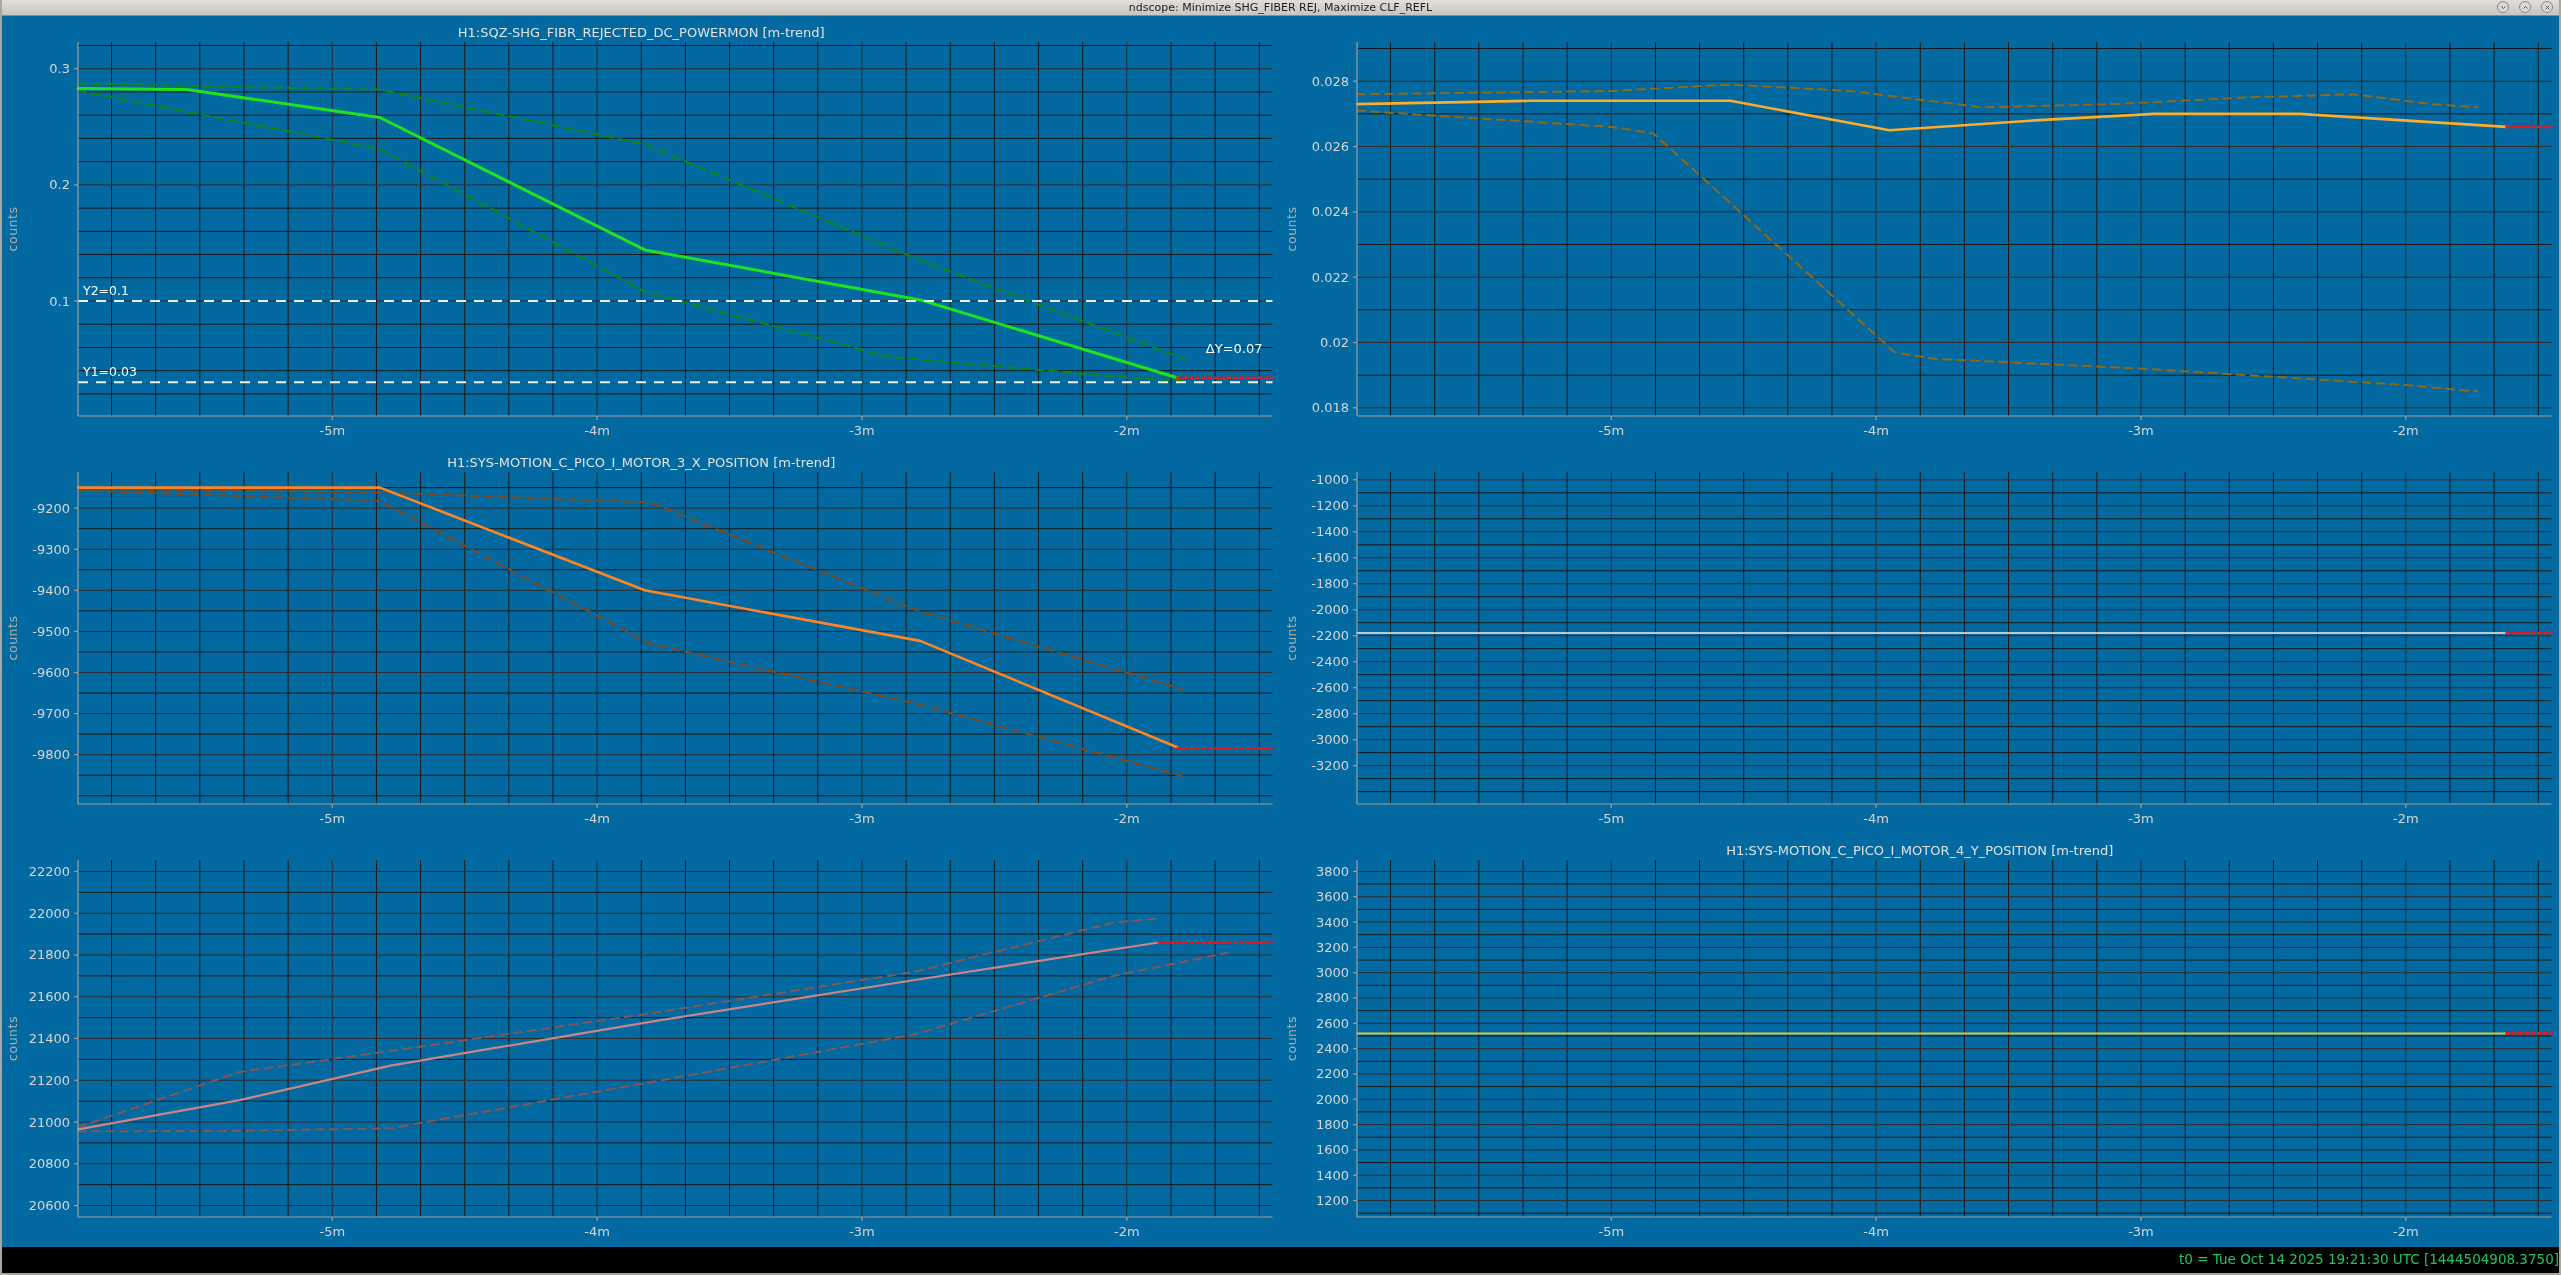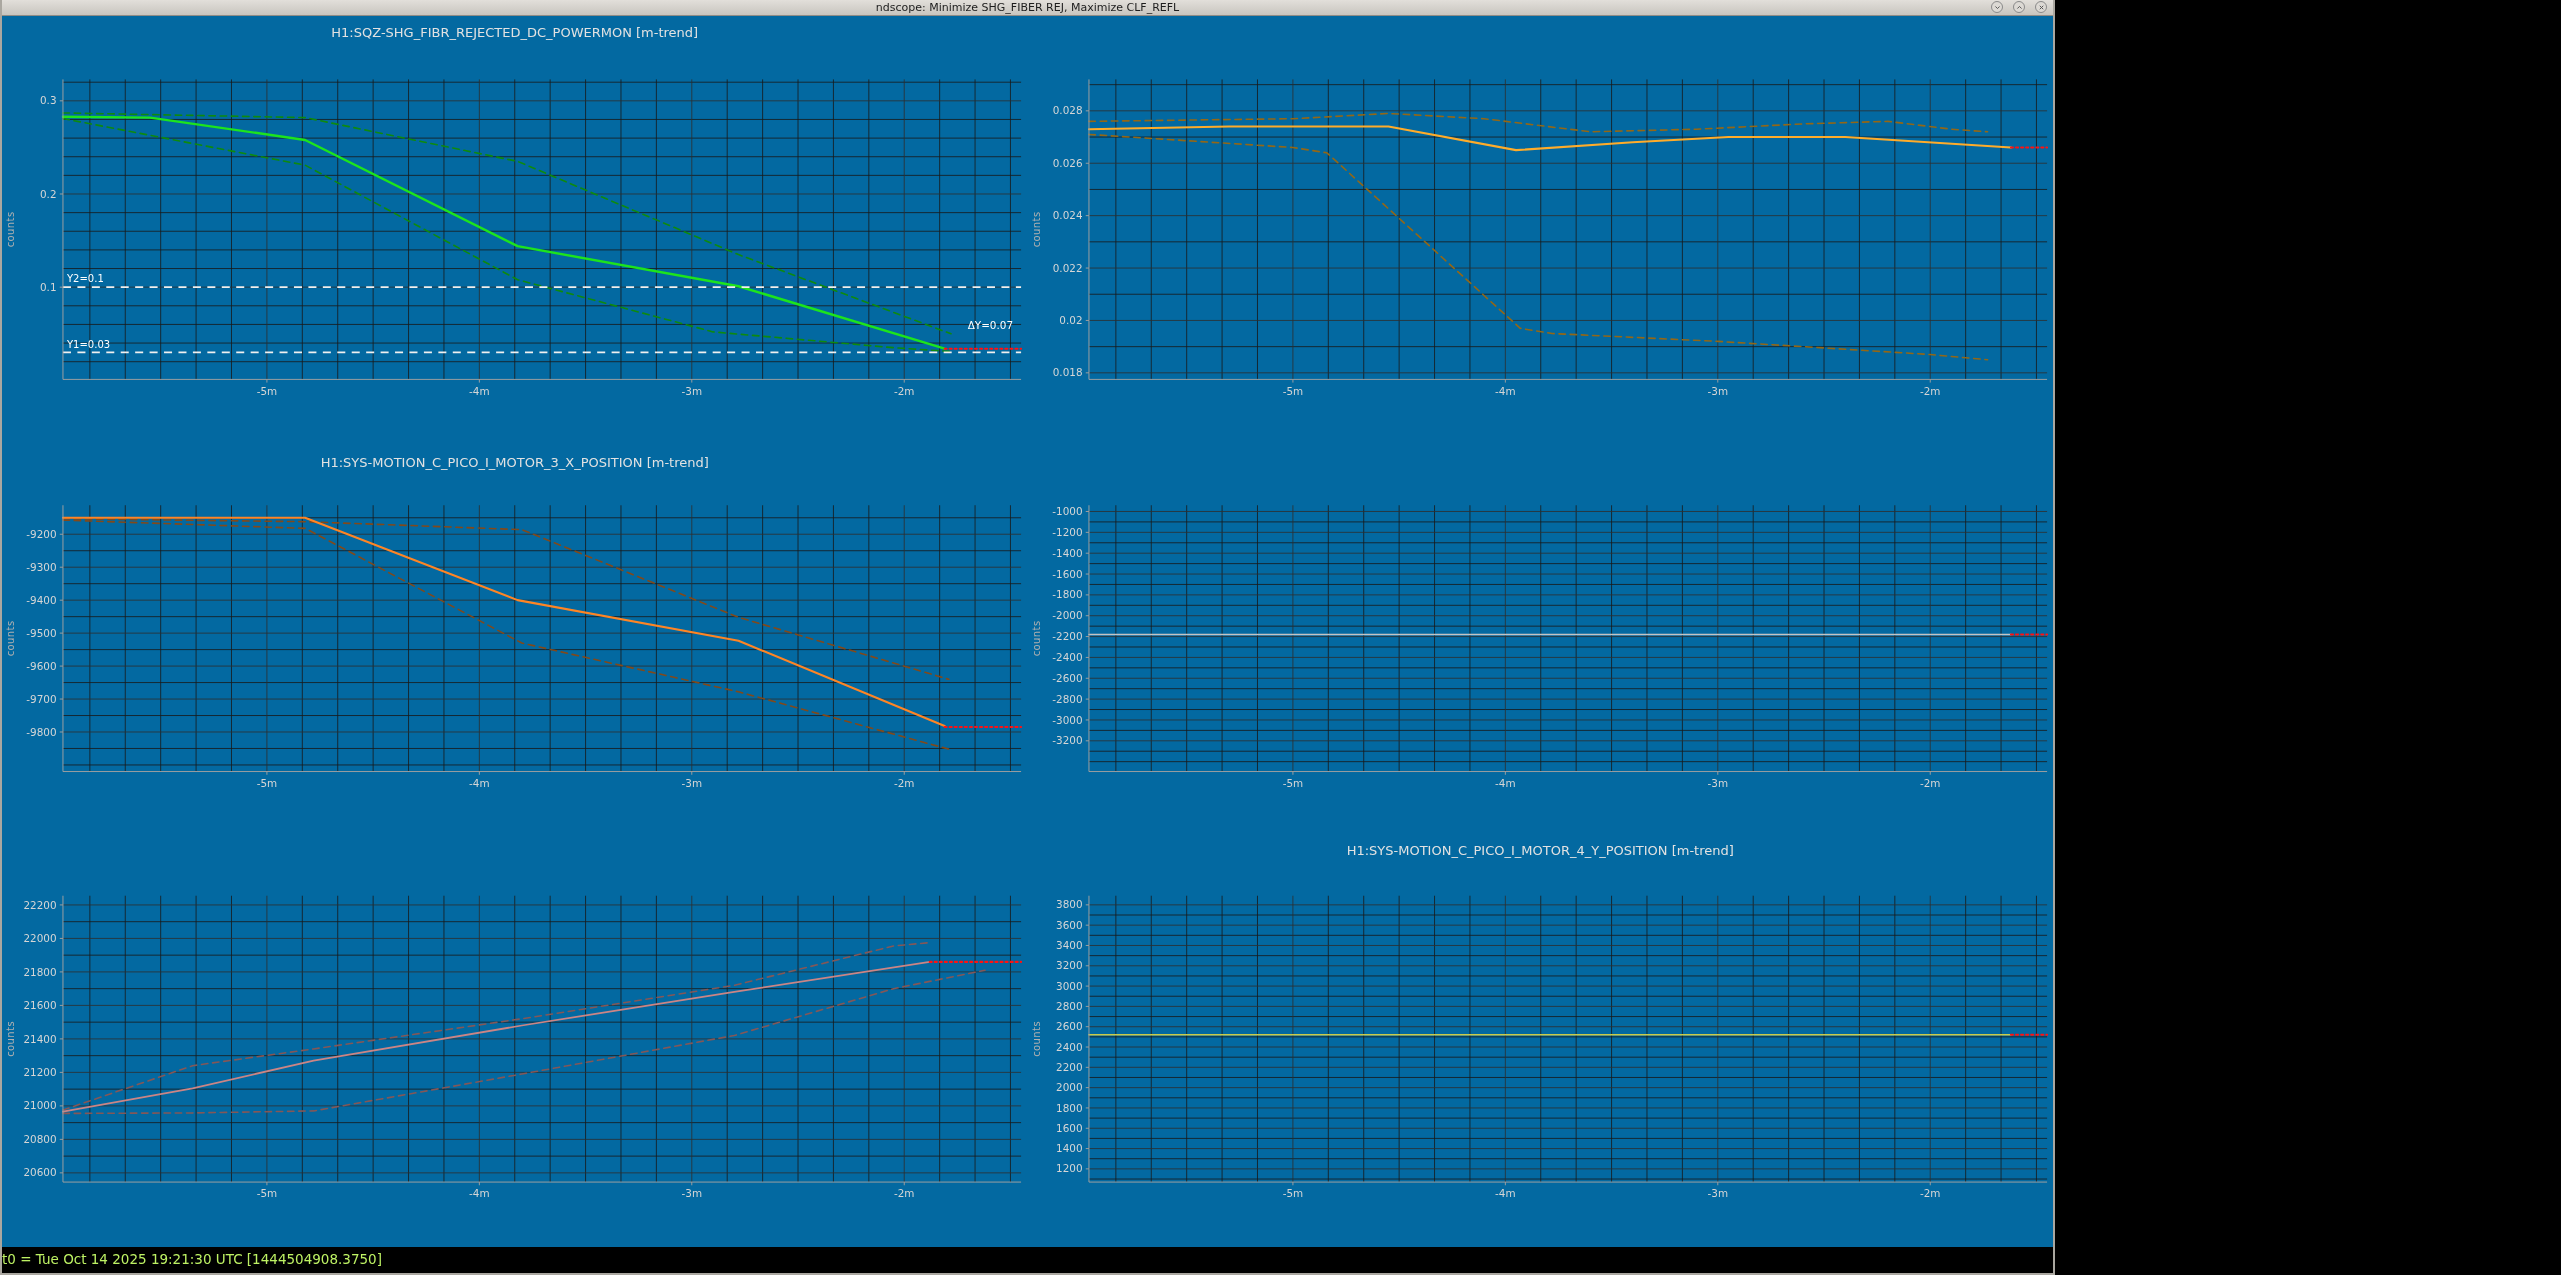--- a/index.html
+++ b/index.html
@@ -1,36 +1,36 @@
 <!DOCTYPE html>
 <html><head>
 <meta charset="utf-8">
 <style>
   * { margin:0; padding:0; box-sizing:border-box; }
   html,body { width:2561px; height:1275px; background:#000; overflow:hidden;
               font-family:"DejaVu Sans", sans-serif; }
-  .frame { width:2055px; height:1275px; border:2px solid #aaa7a0; border-top:none;
+  .frame { width:2561px; height:1275px; border:2px solid #aaa7a0; border-top:none;
            display:flex; flex-direction:column; background:#000; }
   .titlebar { height:16px; flex:0 0 16px; background:linear-gradient(#e2dfda,#c8c5bf);
               border-bottom:1px solid #8f8c86; position:relative;
               font-size:11px; line-height:15px; color:#1d1d1d; text-align:center;
               font-family:"DejaVu Sans", sans-serif; }
   .win-buttons { position:absolute; right:6px; top:1px; display:flex; gap:10px; }
   .win-btn { width:12px; height:12px; border:1px solid #8a8a8a; border-radius:50%;
              background:#dcd9d4; display:flex; align-items:center; justify-content:center;
              cursor:default; }
   .win-btn svg { width:7px; height:7px; stroke:#555; stroke-width:1.4; fill:none; }
   .plots { flex:1 1 auto; display:grid; grid-template-columns:1fr 1fr;
            grid-template-rows:430fr 388fr 413fr; background:#0369a1; }
   .plot-cell { position:relative; }
   .plot-title { position:absolute; top:9px; left:0; width:100%; text-align:center;
                 color:#e2e2e2; font-size:13px; z-index:2; }
   .plot-svg { position:absolute; inset:0; width:100%; height:100%; }
-  .statusbar { flex:0 0 26px; height:26px; background:#000; color:#bef264;
-               font-size:13.5px; text-align:left; line-height:24px; }
+  .statusbar { flex:0 0 26px; height:26px; background:#000; color:#22c55e;
+               font-size:13.5px; text-align:right; line-height:24px; }
 </style>
 </head>
 <body>
 
 <div class="frame">
 
   <div class="titlebar">
     <span>ndscope: Minimize SHG_FIBER REJ, Maximize CLF_REFL</span>
     <span class="win-buttons">
       <span class="win-btn">

